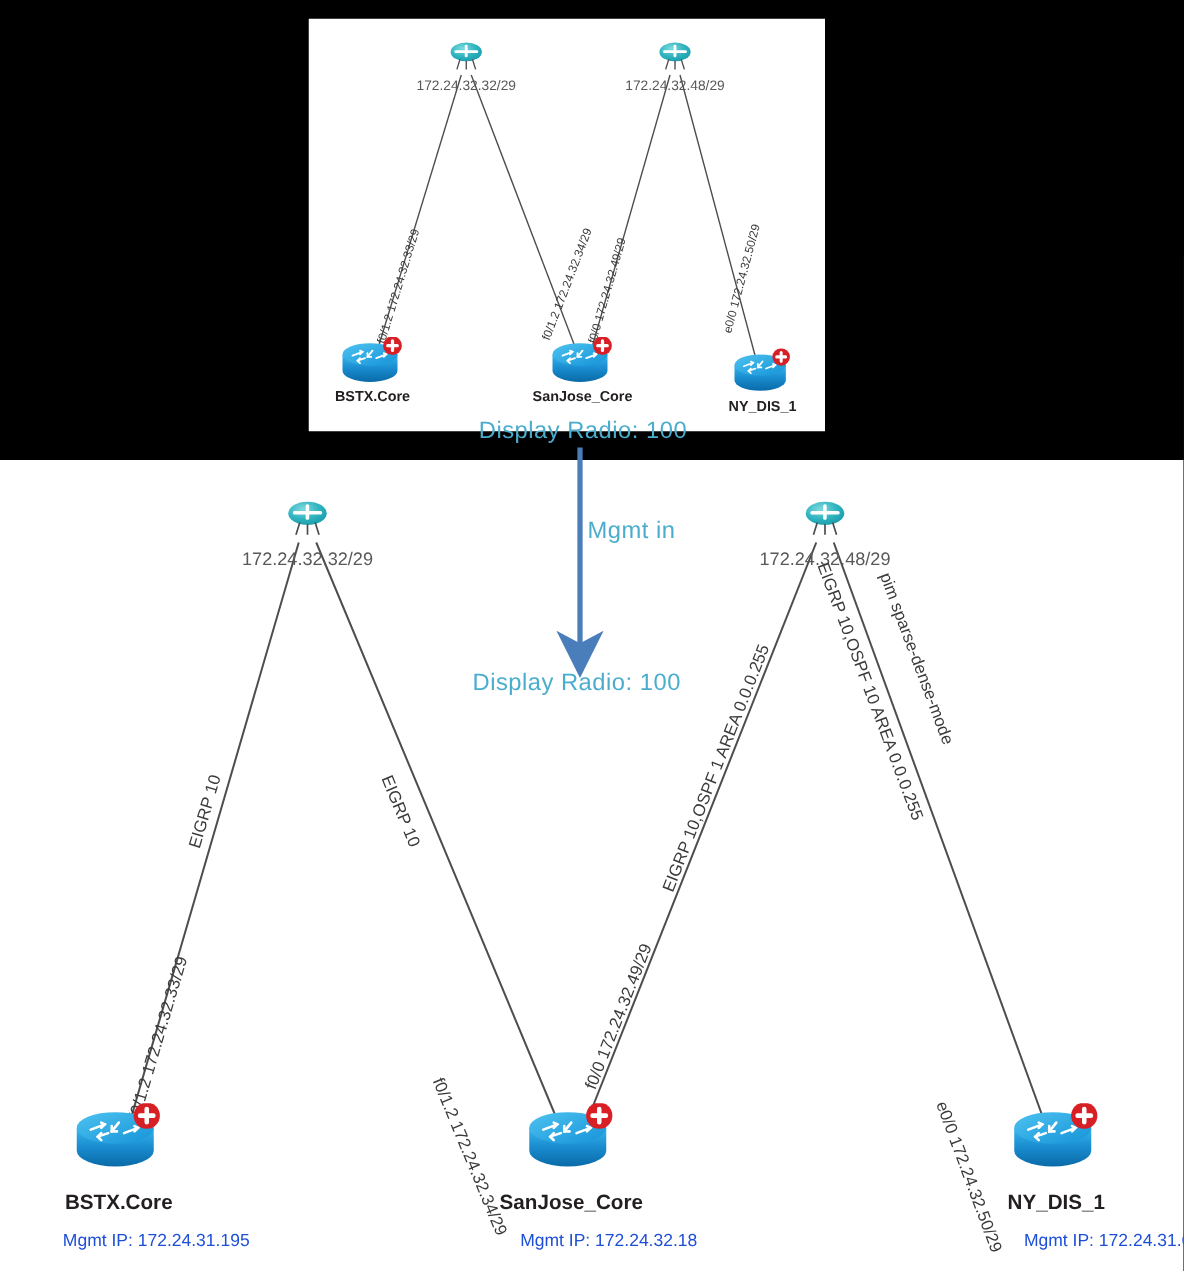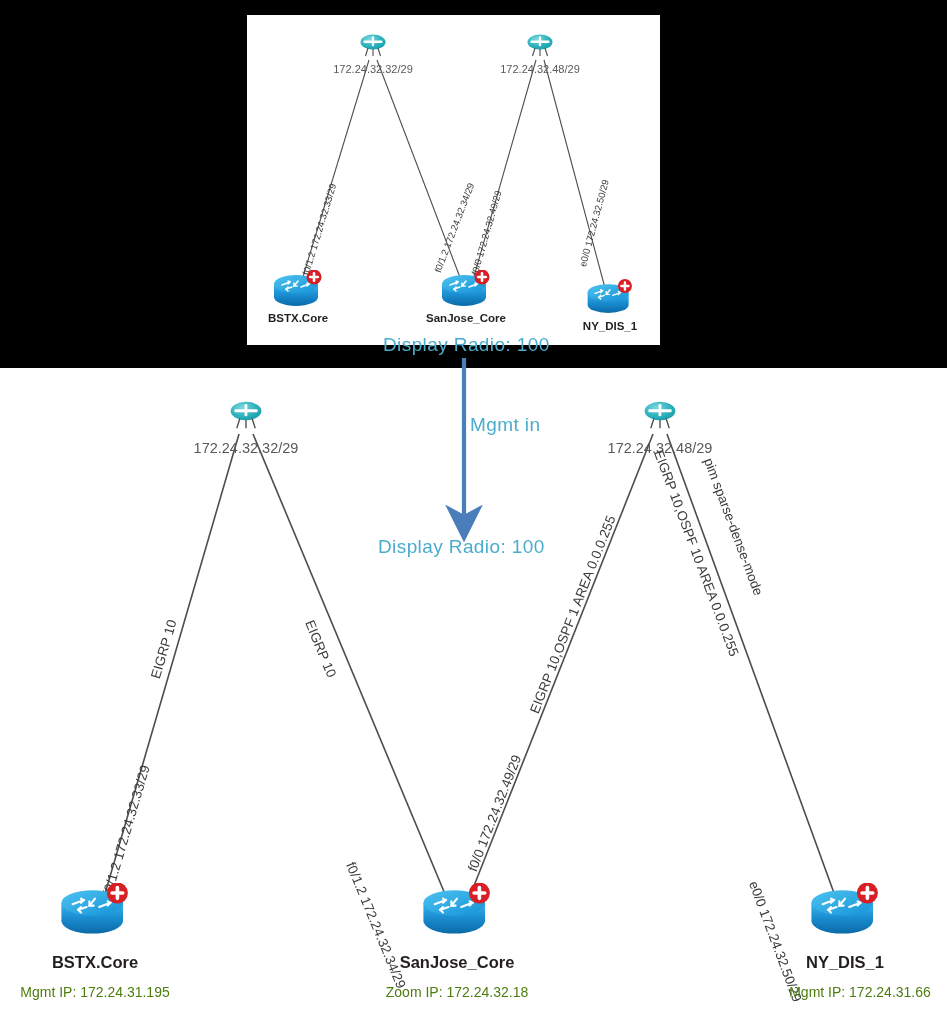--- a/index.html
+++ b/index.html
@@ -54,24 +54,25 @@
   .router-name {
     position: absolute;
     color: #231f20;
     font-weight: bold;
     white-space: nowrap;
     transform: translate(-50%, 0);
     text-align: center;
   }
   .router-mgmt {
     position: absolute;
-    color: #4d7c0f;
+    color: #1d4ed8;
     white-space: nowrap;
     transform: translate(-50%, 0);
     text-align: center;
+    margin-left: 30px;
   }
 
   
   #top-panel .net-label   { font-size: 11px; }
   #top-panel .router-name { font-size: 11.5px; }
   
   #bottom-panel .net-label   { font-size: 14.5px; }
   #bottom-panel .router-name { font-size: 16.5px; }
   #bottom-panel .router-mgmt { font-size: 14px; }
 
@@ -350,21 +351,21 @@
         <circle cx="46" cy="7" r="7.5" fill="#d81f26"></circle>
         <path d="M46 3.2 L46 10.8 M42.2 7 L49.8 7" stroke="#ffffff" stroke-width="2.6" stroke-linecap="round"></path>
       </svg>
     </div>
 
     <div class="router-name" style="left:95px;  top:585px;">BSTX.Core</div>
     <div class="router-name" style="left:457px; top:585px;">SanJose_Core</div>
     <div class="router-name" style="left:845px; top:585px;">NY_DIS_1</div>
 
     <div class="router-mgmt" style="left:95px;  top:616px;">Mgmt IP:  172.24.31.195</div>
-    <div class="router-mgmt" style="left:457px; top:616px;">Zoom IP:  172.24.32.18</div>
+    <div class="router-mgmt" style="left:457px; top:616px;">Mgmt IP:  172.24.32.18</div>
     <div class="router-mgmt" style="left:860px; top:616px;">Mgmt IP:  172.24.31.66</div>
   </div>
 
   <div id="annotation">
     <svg width="947" height="1020" style="position:absolute; left:0; top:0;">
       <defs>
         <marker id="arrowhead" markerWidth="9" markerHeight="9" refX="3.2" refY="4.5" orient="auto">
           <path d="M0,0 L9,4.5 L0,9 L2.4,4.5 Z" fill="#4a7ebb"></path>
         </marker>
       </defs>

